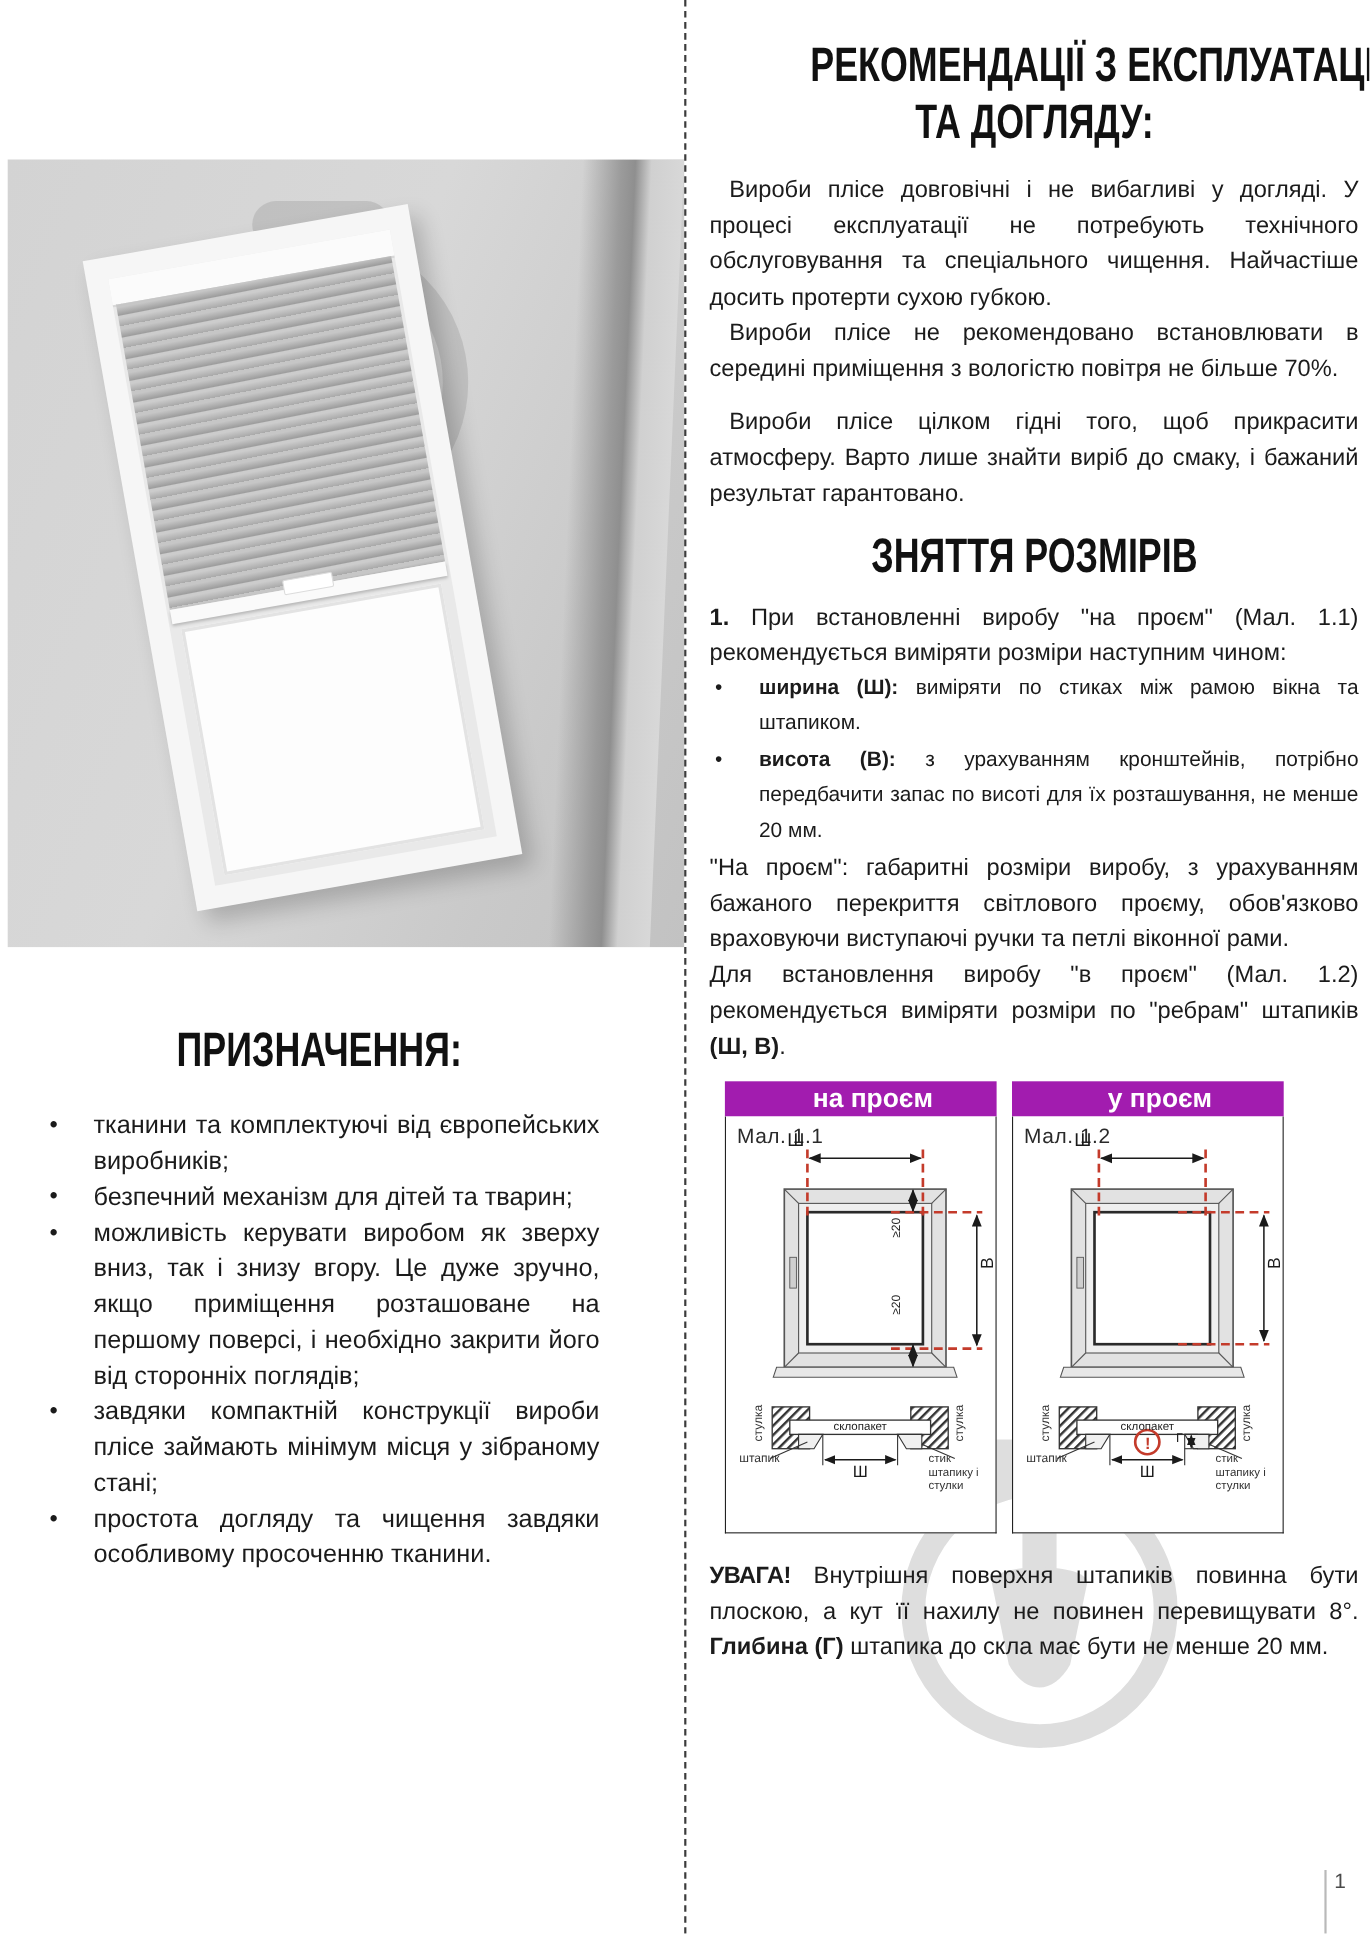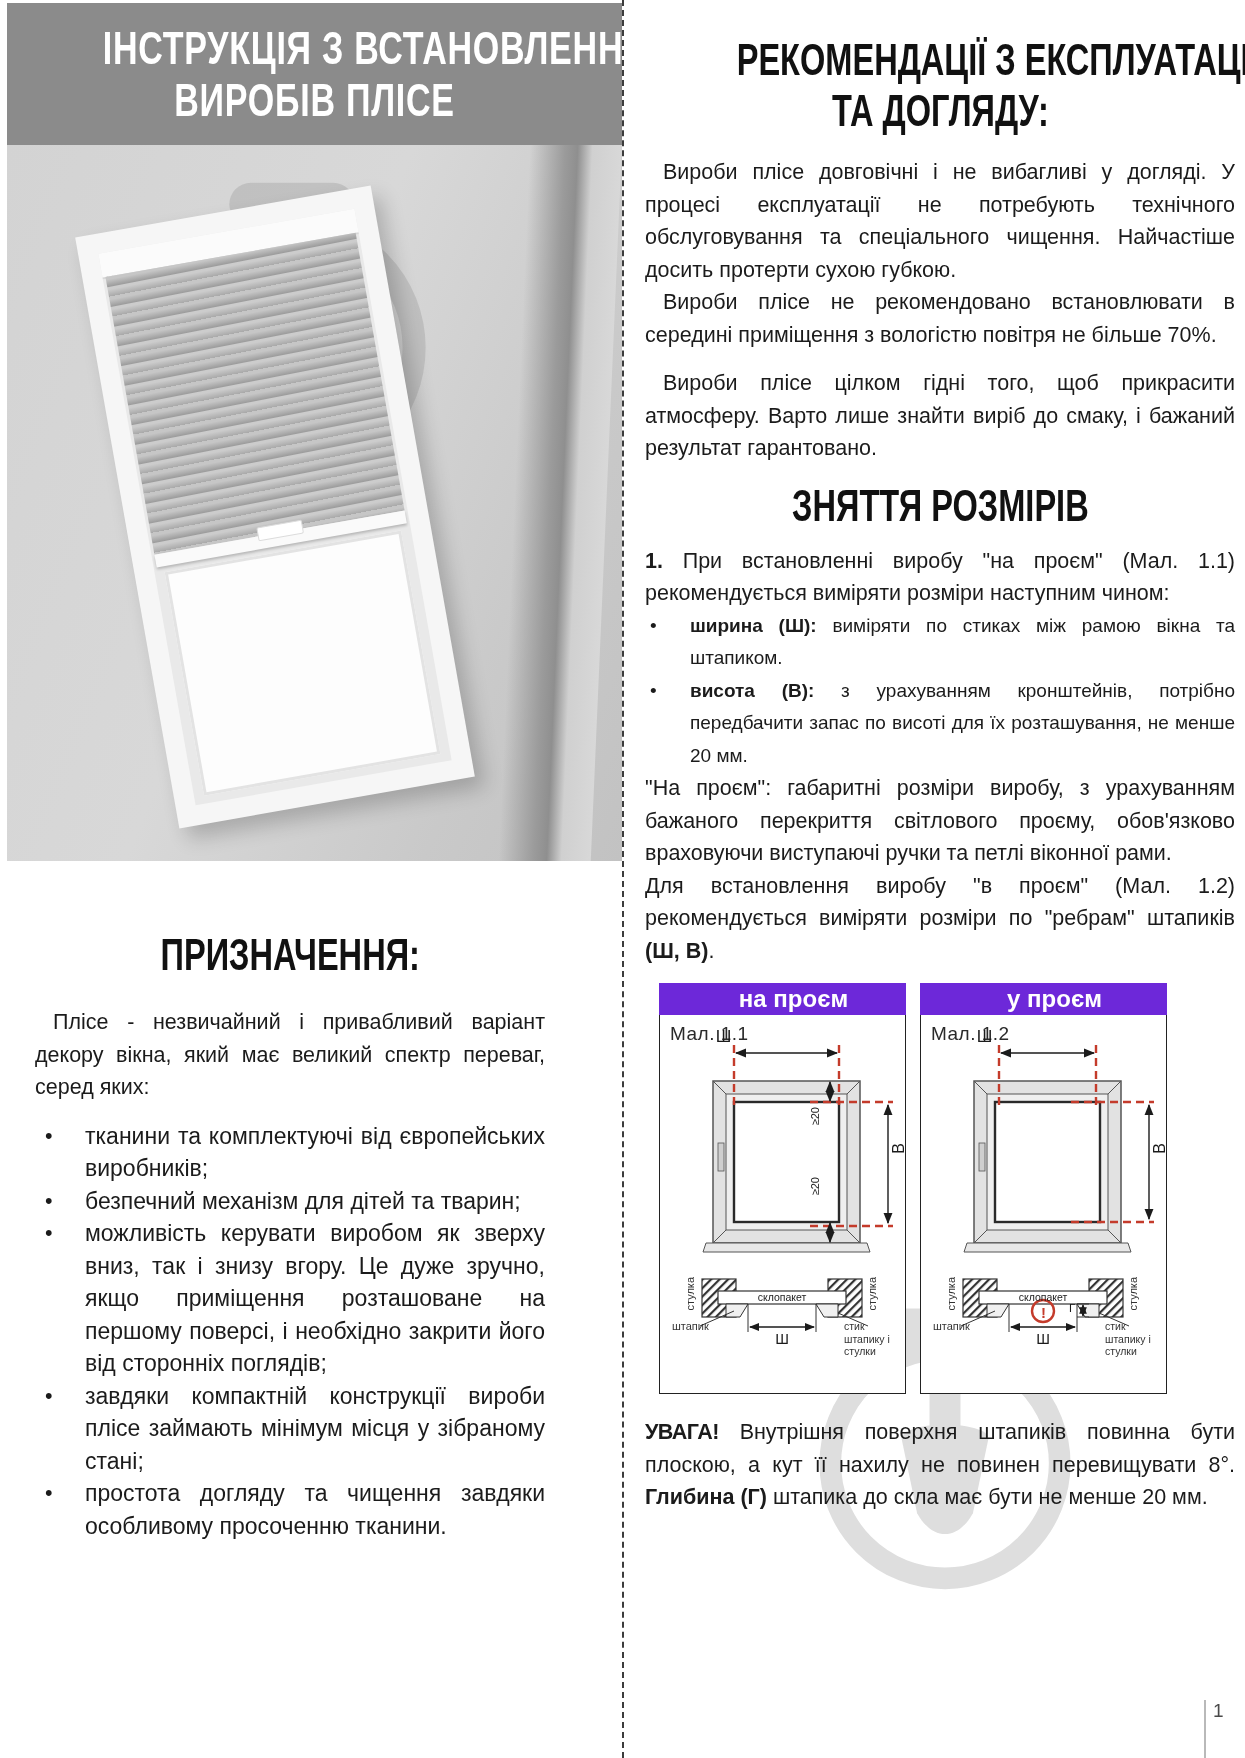--- a/index.html
+++ b/index.html
@@ -60,21 +60,21 @@
   .rc-body { margin-top:20px; } .gap16 { height:16px; } .gap14 { height:14px; }
   .italic { }
   .rbullets { }
   .rbullet { position:relative; padding-left:45px; text-align:justify; font-size:19px; line-height:32.5px; }
   .rbullet::before { content:"•"; position:absolute; left:5px; top:0; }
 
   
   .diagrams { display:flex; gap:14px; margin-top:16px; margin-left:14px; position:relative; z-index:1; }
   .panel { width:247px; }
   .panel-header {
-    height:32px; background:#6d28d9; color:#fff; text-align:center;
+    height:32px; background:#a21caf; color:#fff; text-align:center;
     display:flex; align-items:center; justify-content:center;
     font-weight:bold; font-size:24px;padding-left:22px;
   }
   .panel-body { position:relative; height:378px; border:1.5px solid #222; border-top:none; background:#fff; }
   .panel-body svg.art { position:absolute; inset:0; }
   .plbl { position:absolute; color:#1b1b1b; }
   .fig-label { left:10px; top:8px; font-size:19px; letter-spacing:0.5px; color:#2a2a2a; }
   .lbl-sh-top { left:0; top:12px; width:100%; text-align:center; font-size:17px; }
   .d1 .lbl-sh-top { left:-59px; } .d2 .lbl-sh-top { left:-59px; }
   .vert { writing-mode:vertical-rl; transform:rotate(180deg); }
@@ -97,24 +97,20 @@
 
   
   .pagenum-line { position:absolute; left:1204px; top:1700px; width:0; height:58px; border-left:2px solid #b9b9b9; }
   .pagenum { position:absolute; left:1213px; top:1700px; font-size:19px; color:#4a4a4a; }
 </style>
 </head>
 <body>
 
 <div class="page">
 
-  <div class="main-header">
-    <div class="line"><span class="cond">ІНСТРУКЦІЯ З ВСТАНОВЛЕННЯ</span></div>
-    <div class="line"><span class="cond">ВИРОБІВ ПЛІСЕ</span></div>
-  </div>
 
   <div class="photo">
     <svg class="watermark" viewBox="0 0 100 100">
       <circle cx="50" cy="56" r="37" fill="none" stroke="currentColor" stroke-width="7"></circle>
       <rect x="31" y="6" width="38" height="13" rx="6.5" fill="currentColor"></rect>
       <rect x="45" y="19" width="10" height="28" fill="currentColor"></rect>
       <path d="M36 48 C36 42,64 42,64 48 L59 72 C54 81,46 81,41 72 Z" fill="currentColor"></path>
     </svg>
     <div class="photo-corner"></div>
     <div class="photo-window">
@@ -123,21 +119,20 @@
       <div class="win-toprail"></div>
       <div class="win-blind"></div>
       <div class="win-bottomrail"></div>
       <div class="win-handle"></div>
       <div class="win-glass"></div>
     </div>
   </div>
 
   <div class="purpose">
     <div class="section-title"><span class="cond">ПРИЗНАЧЕННЯ:</span></div>
-    <div class="para indent">Плісе - незвичайний і привабливий варіант декору вікна, який має великий спектр переваг, серед яких:</div>
     <div class="bullets">
       <div class="bullet-row">тканини та комплектуючі від європейських виробників;</div>
       <div class="bullet-row">безпечний механізм для дітей та тварин;</div>
       <div class="bullet-row">можливість керувати виробом як зверху вниз, так і знизу вгору. Це дуже зручно, якщо приміщення розташоване на першому поверсі, і необхідно закрити його від сторонніх поглядів;</div>
       <div class="bullet-row">завдяки компактній конструкції вироби плісе займають мінімум місця у зібраному стані;</div>
       <div class="bullet-row">простота догляду та чищення завдяки особливому просоченню тканини.</div>
     </div>
   </div>
 
   <div class="divider"></div>

